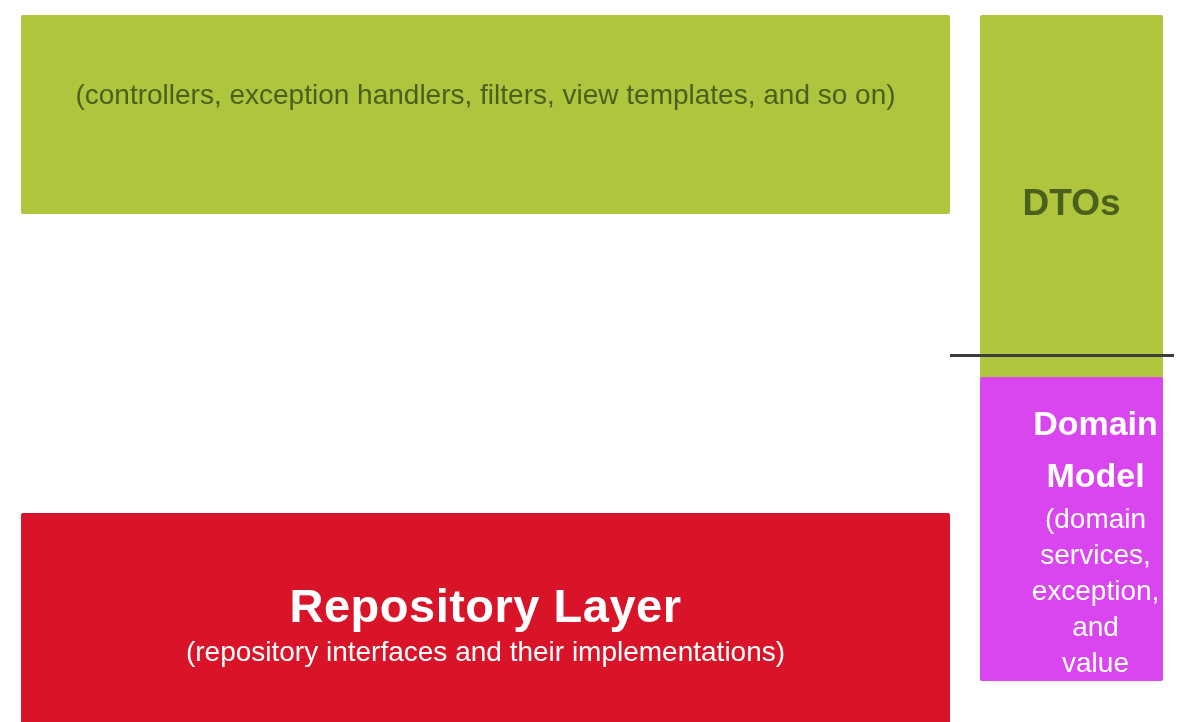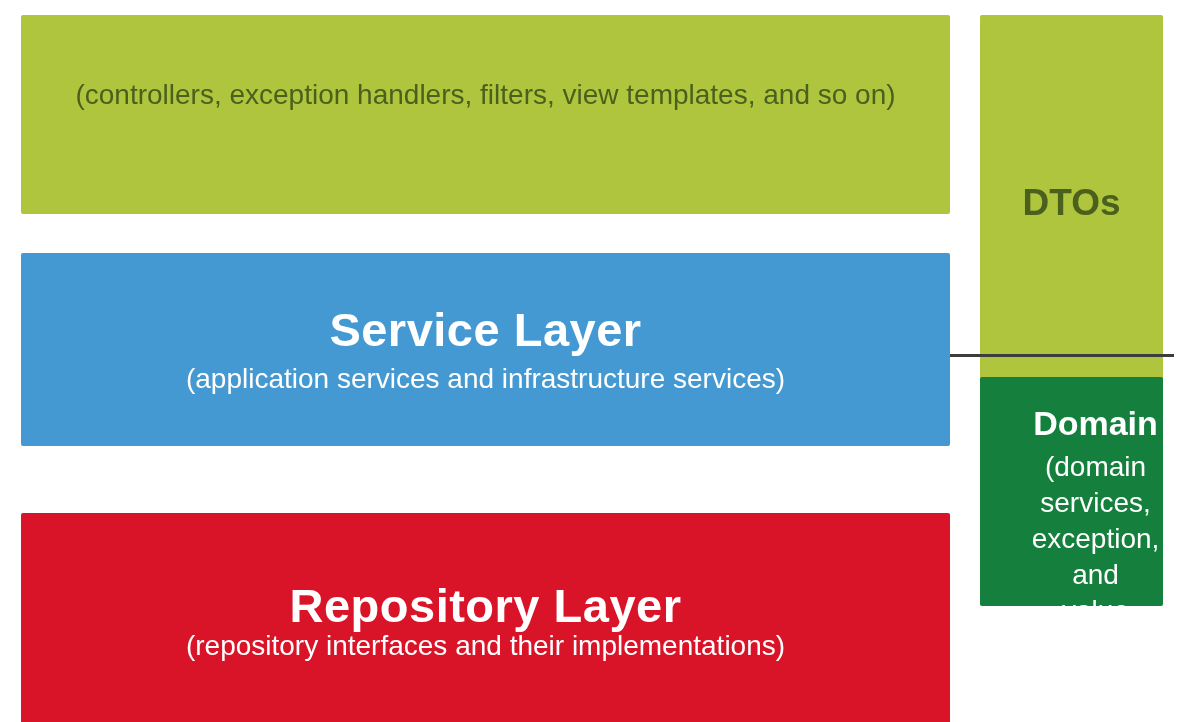--- a/index.html
+++ b/index.html
@@ -10,75 +10,72 @@
   .box { position:absolute; text-align:center; border-radius:2px; box-sizing:border-box; }
 
   
   #web-box     { left:21px;  top:15px;  width:929px; height:199px; background:#afc53e; }
   #service-box { left:21px;  top:253px; width:929px; height:193px; background:#4499d2; }
   #repo-box    { left:21px;  top:513px; width:929px; height:216px; background:#da1428; }
 
   
   #dtos-box    { left:980px; top:15px;  width:183px; height:376px; background:#afc53e;
                  display:flex; align-items:center; justify-content:center; }
-  #domain-box  { left:980px; top:377px; width:183px; height:229px; background:#15803d;
+  #domain-box  { left:980px; top:377px; width:183px; height:304px; background:#d946ef;
                  padding-top:20px;padding-left:48px; }
 
   .layer-title {
     font-size:47px; font-weight:bold; line-height:53px; letter-spacing:0.5px;
   }
   .layer-subtitle { font-size:28px; line-height:28px; }
 
   .dark-green { color:#4a601c; }
   .white-text { color:#ffffff; }
 
   #web-box     { padding-top:36px; }
   #web-subtitle     { margin-top:30px; }
   #service-box { padding-top:50px; }
   #service-subtitle { margin-top:9px; }
   #repo-box    { padding-top:66px; }
-  #repo-subtitle    { }
+  #repo-subtitle    { margin-top:6px; }
 
   #dtos-label { font-size:37px; font-weight:bold; }
 
   .side-title-line { font-size:34px; font-weight:bold; line-height:52px; color:#ffffff; }
   .side-body-line  { font-size:28px; line-height:36px; color:#ffffff; }
 
   #divider-line {
     position:absolute; left:950px; top:354px; width:224px; height:3px;
     background:#3d3d3d;
   }
 </style>
 </head>
 <body>
 
 <div class="canvas">
 
   <div class="box" id="web-box">
     <div class="layer-subtitle dark-green" id="web-subtitle">(controllers, exception handlers, filters, view templates, and so on)</div>
   </div>
 
-  <div class="box" id="service-box">
-    <div class="layer-title white-text" id="service-title">Service Layer</div>
-    <div class="layer-subtitle white-text" id="service-subtitle">(application services and infrastructure services)</div>
-  </div>
 
   <div class="box" id="repo-box">
     <div class="layer-title white-text" id="repo-title">Repository Layer</div>
     <div class="layer-subtitle white-text" id="repo-subtitle">(repository interfaces and their implementations)</div>
   </div>
 
   <div class="box" id="dtos-box">
     <div class="dark-green" id="dtos-label">DTOs</div>
   </div>
 
   <div id="divider-line"></div>
 
   <div class="box" id="domain-box">
     <div class="side-title-line">Domain</div>
+    <div class="side-title-line">Model</div>
     <div class="side-body-line">(domain</div>
     <div class="side-body-line">services,</div>
     <div class="side-body-line">exception, and</div>
     <div class="side-body-line">value</div>
     <div class="side-body-line">objects)</div>
   </div>
 
 </div>
 
 </body></html>

